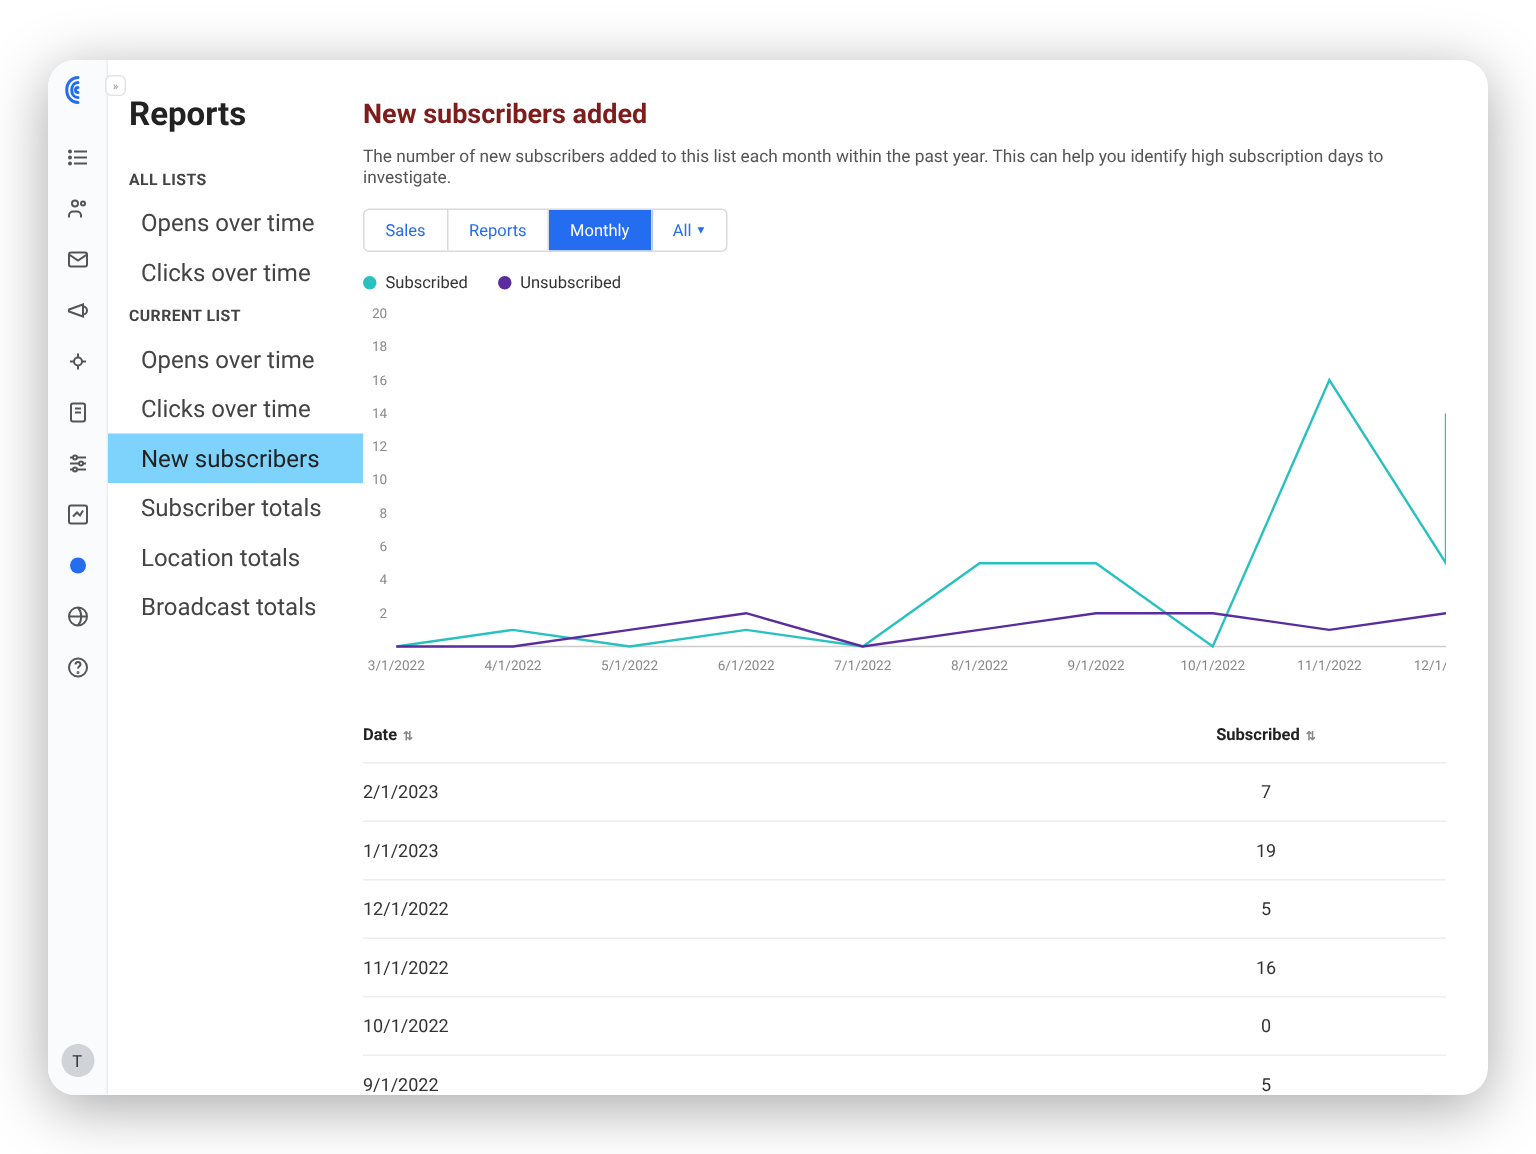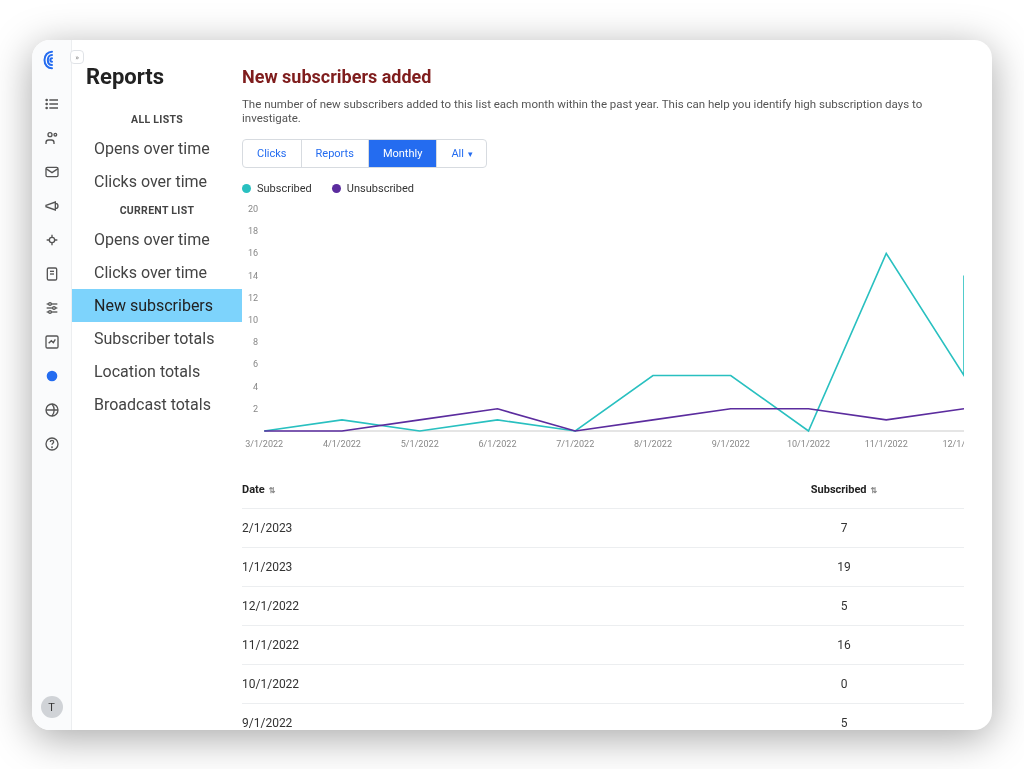--- a/index.html
+++ b/index.html
@@ -82,21 +82,20 @@
   font-weight: 700;
   padding: 0 14px 18px 14px;
   color: #222;
 }
 .side .group-label {
   font-size: 10.5px;
   font-weight: 700;
   letter-spacing: 0.3px;
   color: #444;
   padding: 6px 14px;
-  text-align: center;
 }
 .side .nav-item {
   display: block;
   font-size: 16px;
   color: #444;
   padding: 7px 14px 7px 22px;
   cursor: pointer;
 }
 .side .nav-item.active {
   background: #7dd3fc;
@@ -284,21 +283,21 @@
     <a class="nav-item">Subscriber totals</a>
     <a class="nav-item">Location totals</a>
     <a class="nav-item">Broadcast totals</a>
   </div>
 
   <div class="main">
     <div class="main-inner">
       <h2>New subscribers added</h2>
       <div class="desc">The number of new subscribers added to this list each month within the past year. This can help you identify high subscription days to investigate.</div>
       <div class="seg">
-        <div class="tab">Clicks</div>
+        <div class="tab">Sales</div>
         <div class="tab">Reports</div>
         <div class="tab active">Monthly</div>
         <div class="tab">
             <span>All</span>
             <span style="font-size:9px;">▾</span>
           </div>
       </div>
       <div class="legend">
         <div class="item">
             <span class="dot" style="background:#29c0c0"></span>

